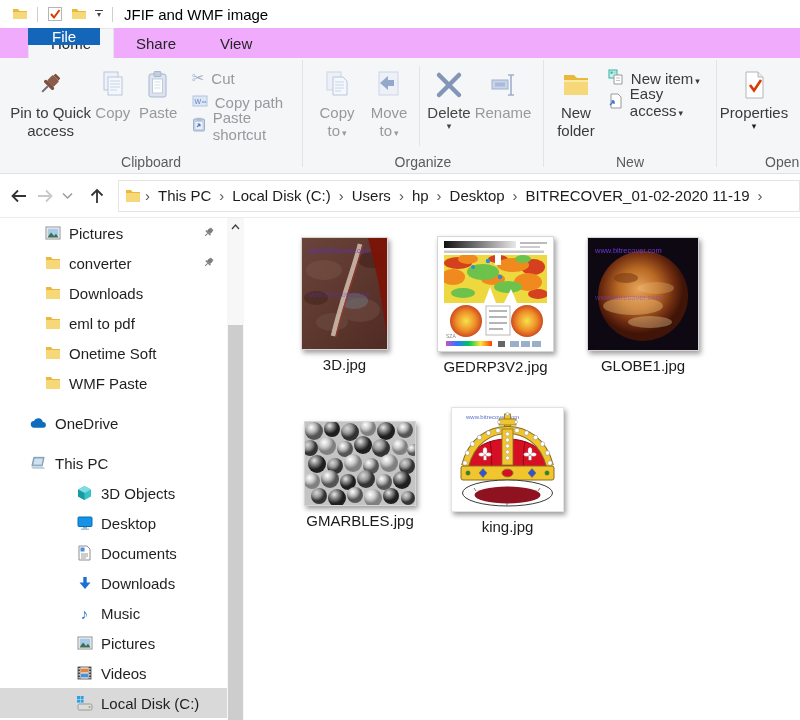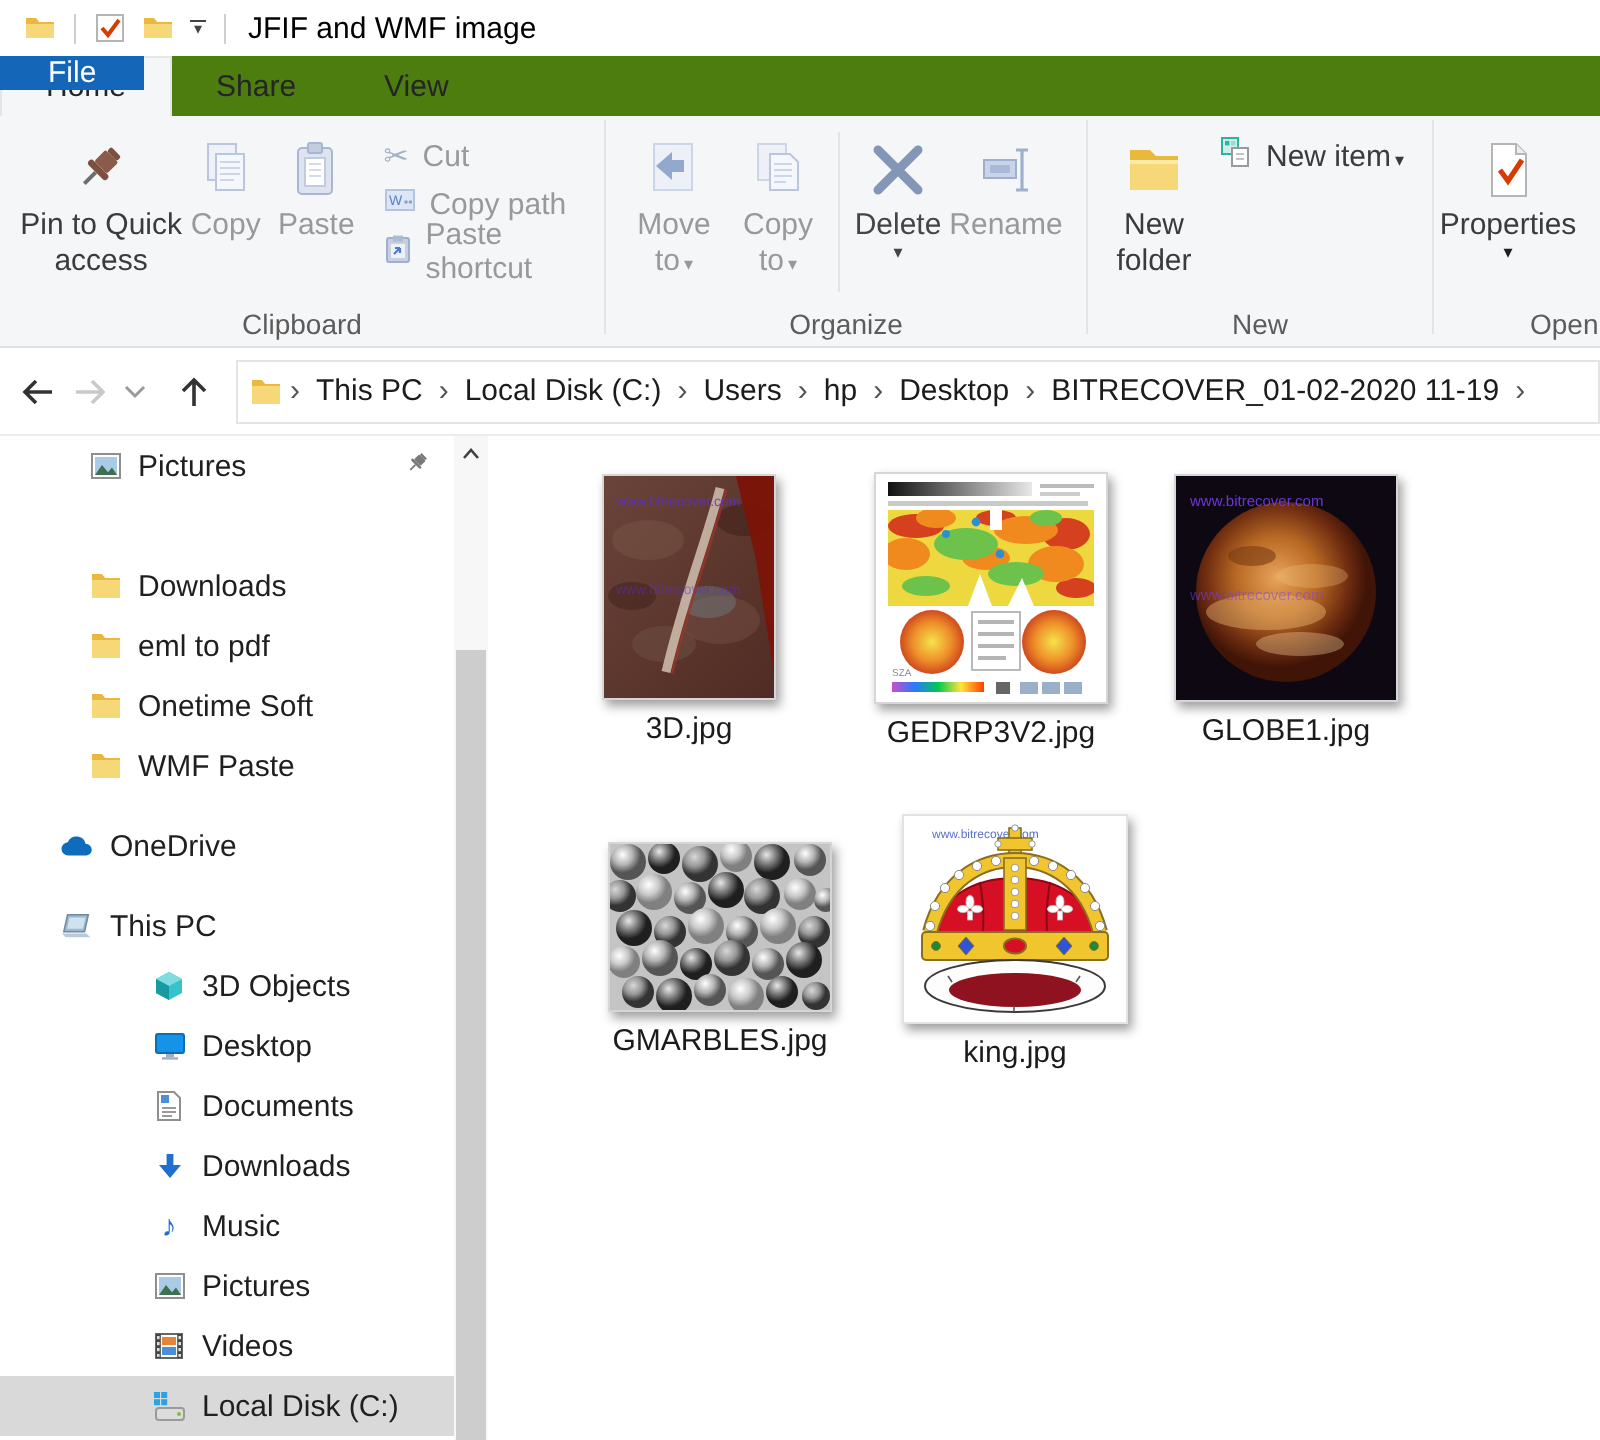--- a/index.html
+++ b/index.html
@@ -7,21 +7,21 @@
        font-family:"Liberation Sans",sans-serif;color:#1f1f1f;-webkit-font-smoothing:antialiased;}
   
   .titlebar{height:28px;display:flex;align-items:center;padding-left:8px;background:#fff;}
   .qicon{width:18px;height:18px;display:flex;align-items:center;justify-content:center;margin:0 3px;}
   .qsep{width:1px;height:15px;background:#cfcfcf;margin:0 5px;}
   .qcustom{display:flex;flex-direction:column;align-items:center;margin:0 4px;cursor:default;}
   .qcustom .bar{width:8px;border-top:1.5px solid #444;margin-bottom:1px;}
   .qcustom .tri{font-size:8px;color:#444;line-height:6px;}
   .wtitle{font-size:15px;color:#000000;margin-left:6px;}
   
-  .tabrow{height:30px;display:flex;background:#4d7c0f;font-size:15px;}
+  .tabrow{height:30px;display:flex;background:#f0abfc;font-size:15px;padding-left:28px;}
   .tab{display:flex;align-items:center;justify-content:center;padding:0 22px;color:#252525;}
   .tab.file{background:#1467b8;color:#fff;padding:0 24px;}
   .tab.active{background:#f5f6f7;border:1px solid #e4e5e6;border-bottom:none;}
   
   .ribbon{height:115px;background:#f5f6f7;border-bottom:1px solid #e0e1e2;display:flex;position:relative;}
   .rgroup{position:relative;height:100%;flex-shrink:0;}
   .glabel{position:absolute;bottom:3px;left:0;right:0;text-align:center;font-size:14px;color:#5c5c5c;}
   .gsep{width:1px;background:#e3e4e5;height:107px;margin-top:2px;flex-shrink:0;}
   .grow{display:flex;align-items:flex-start;padding-top:6px;height:92px;}
   .bigbtn{display:flex;flex-direction:column;align-items:center;font-size:15px;line-height:18px;
@@ -170,37 +170,37 @@
     </div>
     <div class="glabel">Clipboard</div>
   </div>
   <div class="gsep"></div>
 
   <div class="rgroup" style="width:240px">
     <div class="grow" style="padding-left:8px">
       <div class="bigbtn" style="width:52px">
         <span class="bicon">
           <svg width="32" height="32" viewBox="0 0 32 32">
-              <rect x="6" y="3" width="19" height="23" fill="#edf1f7" stroke="#ccd6e8"></rect>
-              <path d="M21 11v6h-6v4l-8-7 8-7v4z" fill="#93a9cc"></path>
-            </svg>
-        </span>
-        <span class="blabel dis"><span>Move to</span><span class="caret">▾</span></span>
-      </div>
-      <div class="bigbtn" style="width:52px">
-        <span class="bicon">
-          <svg width="32" height="32" viewBox="0 0 32 32">
               <rect x="6" y="3" width="14" height="18" fill="#edf1f7" stroke="#ccd6e8"></rect>
               <path d="M12 8h10l4 4v14H12z" fill="#f4f7fb" stroke="#b9c6dd"></path>
               <g stroke="#cbd6e6">
                 <path d="M14 13h9M14 16h9M14 19h9M14 22h6"></path>
               </g>
             </svg>
         </span>
         <span class="blabel dis"><span>Copy to</span><span class="caret">▾</span></span>
+      </div>
+      <div class="bigbtn" style="width:52px">
+        <span class="bicon">
+          <svg width="32" height="32" viewBox="0 0 32 32">
+              <rect x="6" y="3" width="19" height="23" fill="#edf1f7" stroke="#ccd6e8"></rect>
+              <path d="M21 11v6h-6v4l-8-7 8-7v4z" fill="#93a9cc"></path>
+            </svg>
+        </span>
+        <span class="blabel dis"><span>Move to</span><span class="caret">▾</span></span>
       </div>
       <div class="isep"></div>
       <div class="bigbtn" style="width:50px">
         <span class="bicon">
           <svg width="30" height="30" viewBox="0 0 30 30">
               <path d="M5 5l20 20M25 5L5 25" stroke="#8496b8" stroke-width="4.5" stroke-linecap="round"></path>
             </svg>
         </span>
         <span class="blabel" style="color:#454545">Delete</span>
         <span class="caret below" style="color:#454545">▾</span>
@@ -237,20 +237,29 @@
           <span>
             <svg width="16" height="16" viewBox="0 0 16 16">
                 <rect x="1" y="1" width="8" height="8" fill="#cfeeea" stroke="#2bb3a3"></rect>
                 <rect x="2.5" y="2.5" width="2.2" height="2.2" fill="#2bb3a3"></rect>
                 <rect x="5.5" y="2.5" width="2.2" height="2.2" fill="#9ed8d0"></rect>
                 <path d="M6 6h8v9H6z" fill="#fff" stroke="#9a9a9a"></path>
                 <path d="M8 9h4M8 11.5h4" stroke="#c4c4c4"></path>
               </svg>
           </span>
           <span class="blabel"><span>New item</span><span class="caret">▾</span></span>
+        </div>
+        <div class="smallbtn">
+          <span>
+            <svg width="15" height="16" viewBox="0 0 15 16">
+                <path d="M3 1h7l3 3v11H3z" fill="#fff" stroke="#9a9a9a"></path>
+                <path d="M2 12l4-4M6 8v3M6 8H3.5" stroke="#3a6fd8" stroke-width="1.3" fill="none"></path>
+              </svg>
+          </span>
+          <span class="blabel"><span>Easy access</span><span class="caret">▾</span></span>
         </div>
       </div>
     </div>
     <div class="glabel">New</div>
   </div>
   <div class="gsep"></div>
 
   <div class="rgroup" style="width:160px">
     <div class="grow" style="padding-left:4px">
       <div class="bigbtn" style="width:66px">
@@ -319,20 +328,39 @@
   <div class="sidebar">
     <div class="srow pl2" style="top:0">
       <span class="sic">
         <svg width="16" height="14" viewBox="0 0 16 14">
             <rect x="1" y="1" width="14" height="12" fill="#fff" stroke="#8f8f8f"></rect>
             <rect x="2.5" y="2.5" width="11" height="9" fill="#aacbe8"></rect>
             <path d="M2.5 11.5l3.5-5 3 3.6 2-2.4 2.5 3.8z" fill="#3e6f4f"></path>
           </svg>
       </span>
       <span>Pictures</span>
+      <span class="pin">
+        <svg width="13" height="13" viewBox="0 0 13 13">
+            <g transform="rotate(45 6.5 6.5)" fill="#7a7a7a">
+              <rect x="4.6" y="1.4" width="3.8" height="1.3"></rect>
+              <rect x="4.2" y="2.7" width="4.6" height="3.6" rx=".6"></rect>
+              <rect x="3.2" y="6.3" width="6.6" height="1.4" rx=".7"></rect>
+              <rect x="6.1" y="7.7" width=".9" height="3.6"></rect>
+            </g>
+          </svg>
+      </span>
+    </div>
+    <div class="srow pl2" style="top:30px">
+      <span class="sic">
+        <svg width="16" height="14" viewBox="0 0 16 14">
+            <path d="M1 1h5l1.5 2H15v10H1z" fill="#e9b83d"></path>
+            <path d="M1 4h14v9H1z" fill="#f6d878"></path>
+          </svg>
+      </span>
+      <span>converter</span>
       <span class="pin">
         <svg width="13" height="13" viewBox="0 0 13 13">
             <g transform="rotate(45 6.5 6.5)" fill="#7a7a7a">
               <rect x="4.6" y="1.4" width="3.8" height="1.3"></rect>
               <rect x="4.2" y="2.7" width="4.6" height="3.6" rx=".6"></rect>
               <rect x="3.2" y="6.3" width="6.6" height="1.4" rx=".7"></rect>
               <rect x="6.1" y="7.7" width=".9" height="3.6"></rect>
             </g>
           </svg>
       </span>

